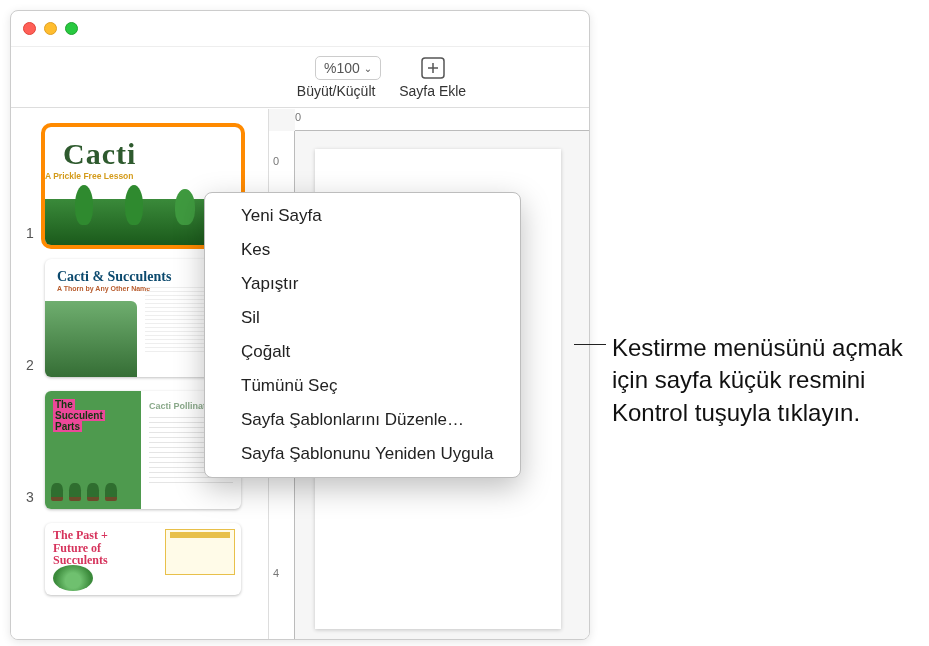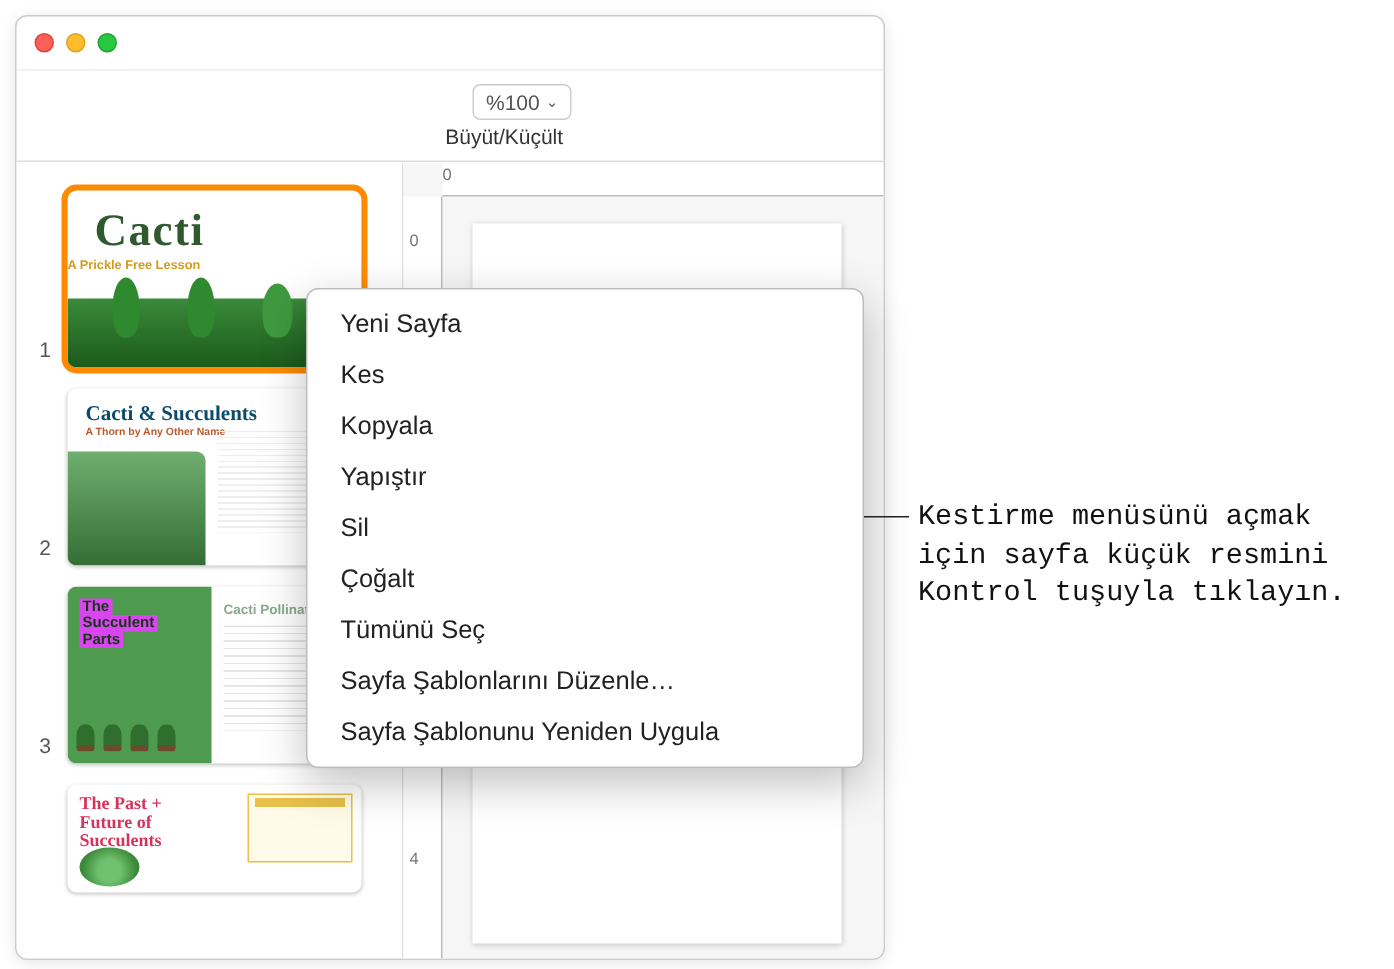--- a/index.html
+++ b/index.html
@@ -145,21 +145,21 @@
     background:linear-gradient(#6fae6f,#356e35);
     border-top-right-radius:6px;
   }
   
   .t3-left {
     position:absolute; left:0; top:0; width:96px; height:100%;
     background:#4e9a4e;
     padding:8px;
   }
   .t3-left .hd { font-size:10px; font-weight:800; color:#123812; line-height:1.1; }
-  .t3-left .hd span { background:#d946ef; padding:0 2px;}
+  .t3-left .hd span { background:#ec4899; padding:0 2px;}
   .t3-pots {
     position:absolute; left:6px; bottom:8px;
     display:flex; gap:6px;
   }
   .t3-pots div {
     width:12px; height:18px; background:#2f6e2f;
     border-bottom:4px solid #6b4b2a;
     border-radius:40% 40% 2px 2px;
   }
   .t3-right {
@@ -220,46 +220,45 @@
     width:246px; height:480px;
     background:#fff;
     box-shadow:0 1px 4px rgba(0,0,0,0.2);
   }
 
   
   .ctx-menu {
     position:absolute;
     left: 204px;
     top: 192px;
-    width: 372px;
+    width: 317px;
     background:#fff;
     border:1px solid #bdbdbd;
     border-radius:8px;
     box-shadow: 0 10px 30px rgba(0,0,0,0.25);
-    padding:6px 2px;
+    padding:6px 16px;
     z-index:50;
   }
   .ctx-item {
     font-size:17px;
     color:#222;
     padding:7px 20px;
     cursor:default;
     white-space:nowrap;
   }
 
   
   .callout {
     position:absolute;
     left: 612px;
     top: 332px;
     width: 300px;
-    font-size: 19px;
+    font-size: 24px;
     color:#111;
     line-height:1.35;
-    font-family:Liberation Mono, monospace;
   }
   .callout-line {
     position:absolute;
     left: 574px;
     top: 344px;
     width: 32px;
     height: 1px;
     background:#222;
   }
 </style>
@@ -279,20 +278,30 @@
   <div class="toolbar">
     <div style="width:250px"></div>
     <div class="tb-item">
       <div class="tb-icon">
         <div class="tb-zoom">
           <span>%100</span>
           <span class="tb-chevron">⌄</span>
         </div>
       </div>
       <div class="tb-label">Büyüt/Küçült</div>
+    </div>
+    <div class="tb-item">
+      <div class="tb-icon">
+        <svg width="24" height="22" viewBox="0 0 24 22">
+          <rect x="1" y="1" width="22" height="20" rx="3" fill="none" stroke="#555" stroke-width="1.5"></rect>
+          <line x1="12" y1="6" x2="12" y2="16" stroke="#555" stroke-width="1.5"></line>
+          <line x1="7" y1="11" x2="17" y2="11" stroke="#555" stroke-width="1.5"></line>
+        </svg>
+      </div>
+      <div class="tb-label">Sayfa Ekle</div>
     </div>
   </div>
 
   <div class="workspace">
 
     <div class="sidebar">
 
       <div class="thumb-wrap">
         <div class="thumb-num">1</div>
         <div class="thumb selected">
@@ -365,21 +374,20 @@
       </div>
       <div class="page"></div>
     </div>
 
   </div>
 </div>
 
 <div class="ctx-menu">
   <div class="ctx-item">Yeni Sayfa</div>
   <div class="ctx-item">Kes</div>
-  <div class="ctx-item">Kopyala</div>
   <div class="ctx-item">Yapıştır</div>
   <div class="ctx-item">Sil</div>
   <div class="ctx-item">Çoğalt</div>
   <div class="ctx-item">Tümünü Seç</div>
   <div class="ctx-item">Sayfa Şablonlarını Düzenle…</div>
   <div class="ctx-item">Sayfa Şablonunu Yeniden Uygula</div>
 </div>
 
 <div class="callout-line"></div>
 <div class="callout">Kestirme menüsünü açmak için sayfa küçük resmini Kontrol tuşuyla tıklayın.</div>

